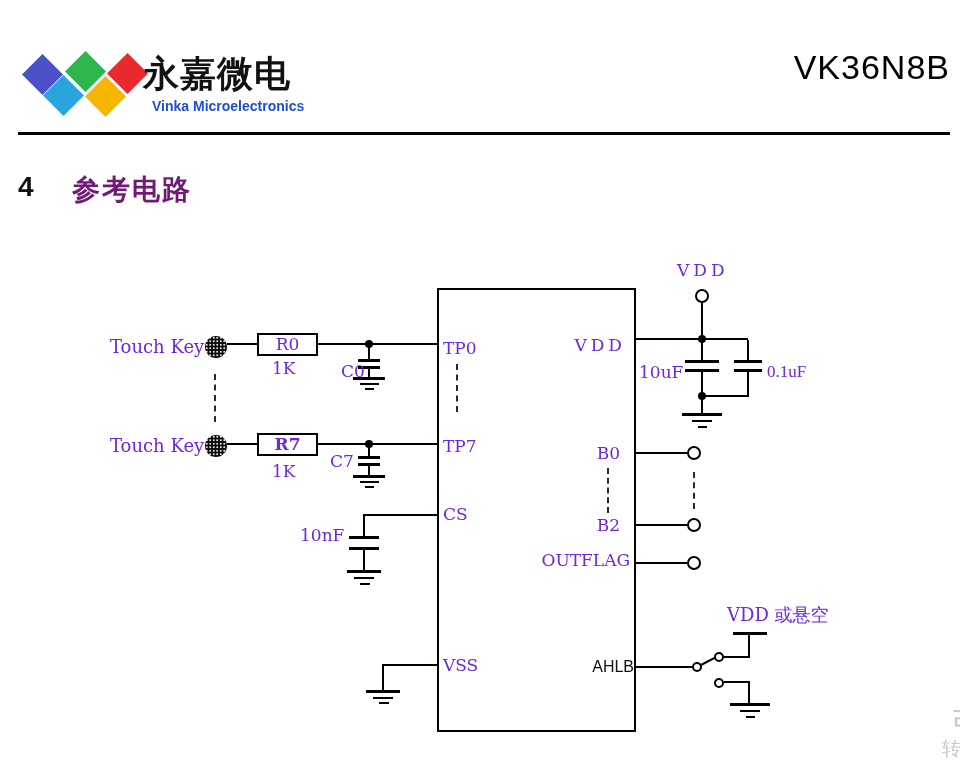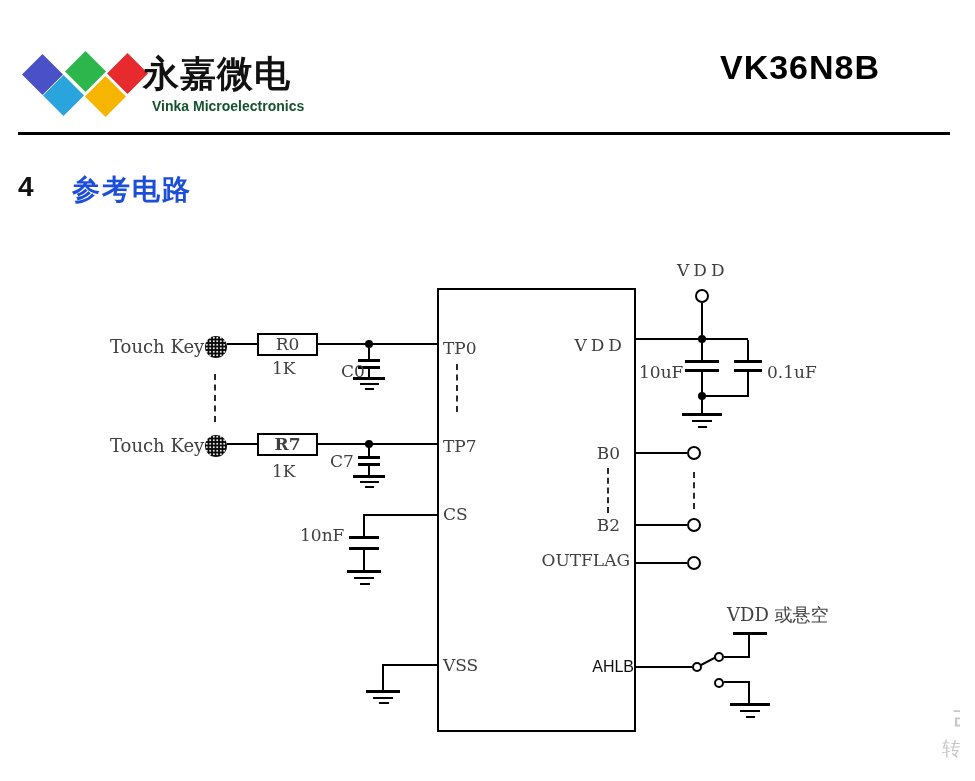--- a/index.html
+++ b/index.html
@@ -2,41 +2,41 @@
 <html><head>
 <meta charset="utf-8">
 <style>
   html,body{margin:0;padding:0;background:#fff;}
   .page{position:relative;width:960px;height:781px;background:#ffffff;overflow:hidden;
         font-family:"Liberation Sans","DejaVu Sans",sans-serif;}
   
   .diamond{position:absolute;width:29px;height:29px;transform:rotate(45deg);}
   .brand-cn{position:absolute;left:143px;top:50px;font-size:36px;font-weight:700;color:#111;
             letter-spacing:1px;white-space:nowrap;}
-  .brand-en{position:absolute;left:152px;top:98px;font-size:14px;font-weight:700;color:#14532d;white-space:nowrap;}
-  .part-number{position:absolute;left:650px;top:48px;width:300px;text-align:center;
-               font-size:34px;font-weight:700;color:#000;letter-spacing:1px;}
+  .brand-en{position:absolute;left:152px;top:98px;font-size:14px;font-weight:700;color:#1d4ed8;white-space:nowrap;}
+  .part-number{position:absolute;left:650px;top:48px;width:300px;text-align:right;
+               font-size:34px;font-weight:400;color:#000;letter-spacing:1px;}
   .subtitle{position:absolute;left:520px;top:98px;width:430px;text-align:right;
             font-size:25px;font-weight:600;color:#111;white-space:nowrap;
             font-family:"DejaVu Serif","Liberation Serif",serif;}
   .header-rule{position:absolute;left:18px;top:132px;width:932px;height:3px;background:#000;}
   .section-num{position:absolute;left:18px;top:171px;font-size:28px;font-weight:700;color:#111;}
-  .section-title{position:absolute;left:72px;top:171px;font-size:28px;font-weight:700;color:#1d4ed8;
+  .section-title{position:absolute;left:72px;top:171px;font-size:28px;font-weight:700;color:#701a75;
                  letter-spacing:2px;white-space:nowrap;}
   
   .w{position:absolute;background:#000;}
   .dash-v{position:absolute;width:0;border-left:2px dashed #2a2a2a;}
   .dot{position:absolute;width:8px;height:8px;border-radius:50%;background:#000;}
   .term{position:absolute;border:2px solid #000;border-radius:50%;background:#fff;box-sizing:border-box;}
   .keypad{position:absolute;width:22px;height:22px;border-radius:50%;background-color:#0a0a0a;
           background-image:radial-gradient(#e8e8e8 0.7px,transparent 1px);background-size:3.5px 3.5px;}
   .resbox{position:absolute;width:61px;height:23px;border:2px solid #000;box-sizing:border-box;
           display:flex;align-items:center;justify-content:center;background:#fff;}
   .slabel{position:absolute;font-family:"DejaVu Serif","Liberation Serif",serif;font-size:17px;
-          color:#404040;white-space:nowrap;line-height:1.1;}
+          color:#6d28d9;white-space:nowrap;line-height:1.1;}
   .slabel.right{text-align:right;}
   .ls{letter-spacing:4px;}
   .chip{position:absolute;left:437px;top:288px;width:199px;height:444px;border:2px solid #000;
         box-sizing:border-box;background:#fff;}
   .ahlb-label{position:absolute;font-size:16px;color:#101010;text-align:right;
               font-family:"Liberation Sans",sans-serif;}
   .edge-frag{position:absolute;color:#c8c8c8;font-family:"DejaVu Serif",serif;white-space:nowrap;}
 </style>
 </head>
 <body>
@@ -133,21 +133,21 @@
   <div class="dot" style="left:698px;top:335px;"></div>
   <div class="w" style="left:701px;top:341px;width:2px;height:20px;"></div>
   <div class="w" style="left:685px;top:360px;width:34px;height:3px;"></div>
   <div class="w" style="left:685px;top:369px;width:34px;height:3px;"></div>
   <div class="w" style="left:701px;top:372px;width:2px;height:24px;"></div>
   <div class="slabel right" style="left:639px;top:363px;width:44px;">10uF</div>
   <div class="w" style="left:747px;top:340px;width:2px;height:21px;"></div>
   <div class="w" style="left:734px;top:360px;width:28px;height:3px;"></div>
   <div class="w" style="left:734px;top:369px;width:28px;height:3px;"></div>
   <div class="w" style="left:747px;top:372px;width:2px;height:25px;"></div>
-  <div class="slabel" style="left:767px;top:363px;">0.1uF</div>
+  <div class="slabel" style="left:767px;top:363px;font-family:Liberation Serif, serif;">0.1uF</div>
   <div class="w" style="left:702px;top:395px;width:47px;height:2px;"></div>
   <div class="dot" style="left:698px;top:392px;"></div>
   <div class="w" style="left:701px;top:397px;width:2px;height:16px;"></div>
   <div class="w" style="left:682px;top:413px;width:40px;height:3px;"></div>
   <div class="w" style="left:692px;top:420px;width:20px;height:2px;"></div>
   <div class="w" style="left:698px;top:426px;width:9px;height:2px;"></div>
 
   <div class="w" style="left:636px;top:452px;width:51px;height:2px;"></div>
   <div class="term" style="left:687px;top:446px;width:14px;height:14px;"></div>
   <div class="dash-v" style="left:693px;top:472px;height:37px;"></div>

